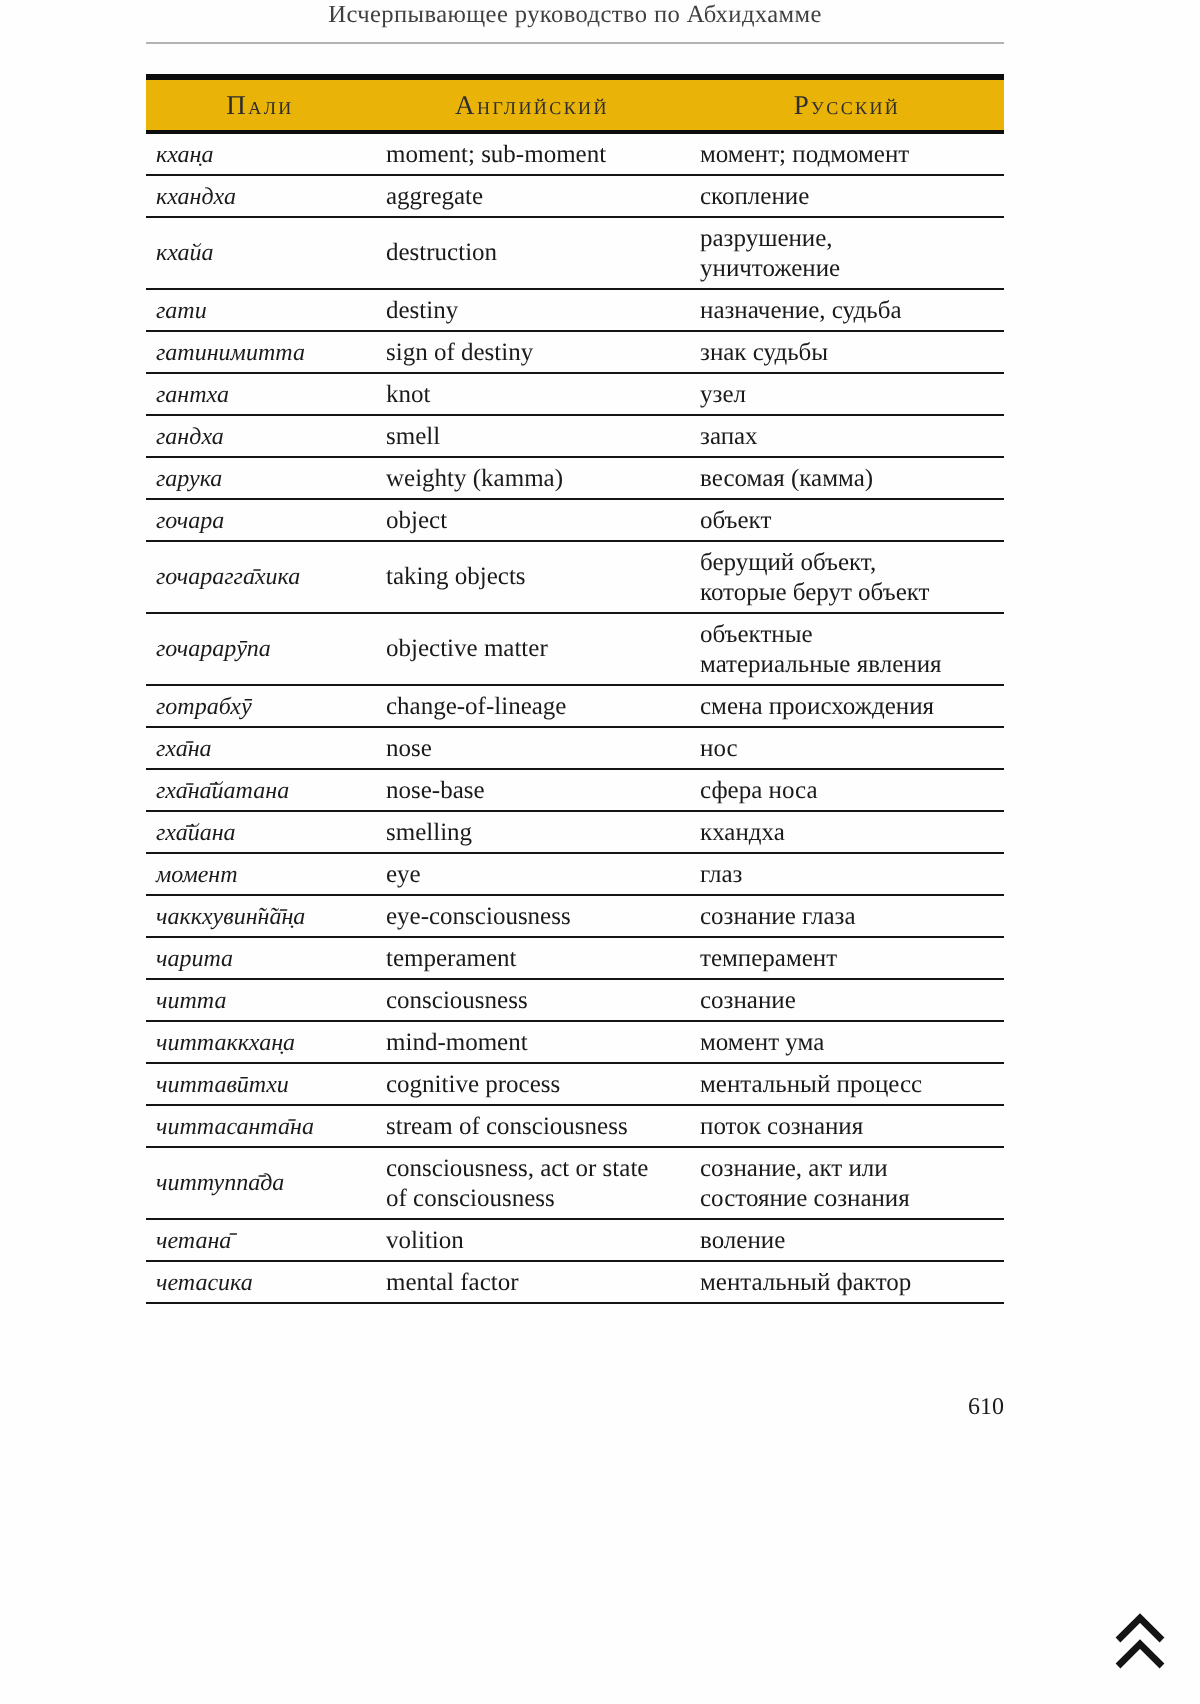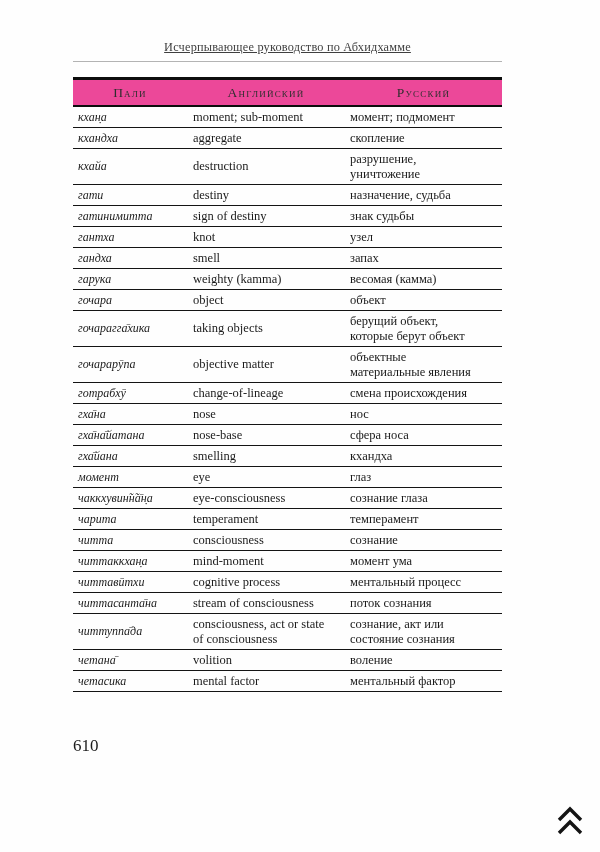--- a/index.html
+++ b/index.html
@@ -10,45 +10,43 @@
     font-family:"Liberation Serif","DejaVu Serif",serif;
     color:#1a1a1a;
     overflow:hidden;
   }
   .page {
     position:absolute;
     left:73px; top:0;
     width:429px;
   }
   .running-head {
-    margin-top:40px;
     text-align:center;
     font-size:12.3px;
     line-height:15px;
     color:#3f3f3f;
     letter-spacing:0.2px;
-    text-decoration:underline;
   }
   .head-rule {
     margin-top:6px;
     border:none;
     border-top:1px solid #b3b3b3;
   }
   table.glossary {
     margin-top:15px;
     width:429px;
     border-collapse:collapse;
     table-layout:fixed;
     border-top:3px solid #0d0d0d;
   }
   table.glossary col.c1 { width:114px; }
   table.glossary col.c2 { width:158px; }
   table.glossary col.c3 { width:157px; }
   thead th {
-    background:#ec4899;
+    background:#eab308;
     border-bottom:2px solid #0d0d0d;
     font-weight:normal;
     font-variant:small-caps;
     font-size:13.5px;
     line-height:16px;
     letter-spacing:1.2px;
     color:#2e2e2e;
     padding:4.5px 0;
     text-align:center;
   }
@@ -62,22 +60,22 @@
     overflow:hidden;
   }
   tbody td.pali {
     font-family:Liberation Serif, serif;
     font-style:italic;
     font-size:12px;
   }
   tbody td.english { padding-left:6px; }
   .page-number {
     margin-top:44px;
-    text-align:left;
-    font-size:17px;
+    text-align:right;
+    font-size:12px;
     color:#1c1c1c;
   }
   .scroll-top-btn {
     position:absolute;
     right:13px; bottom:13px;
     width:34px; height:34px;
     background:transparent;
     border:none;
     cursor:pointer;
     padding:0;

